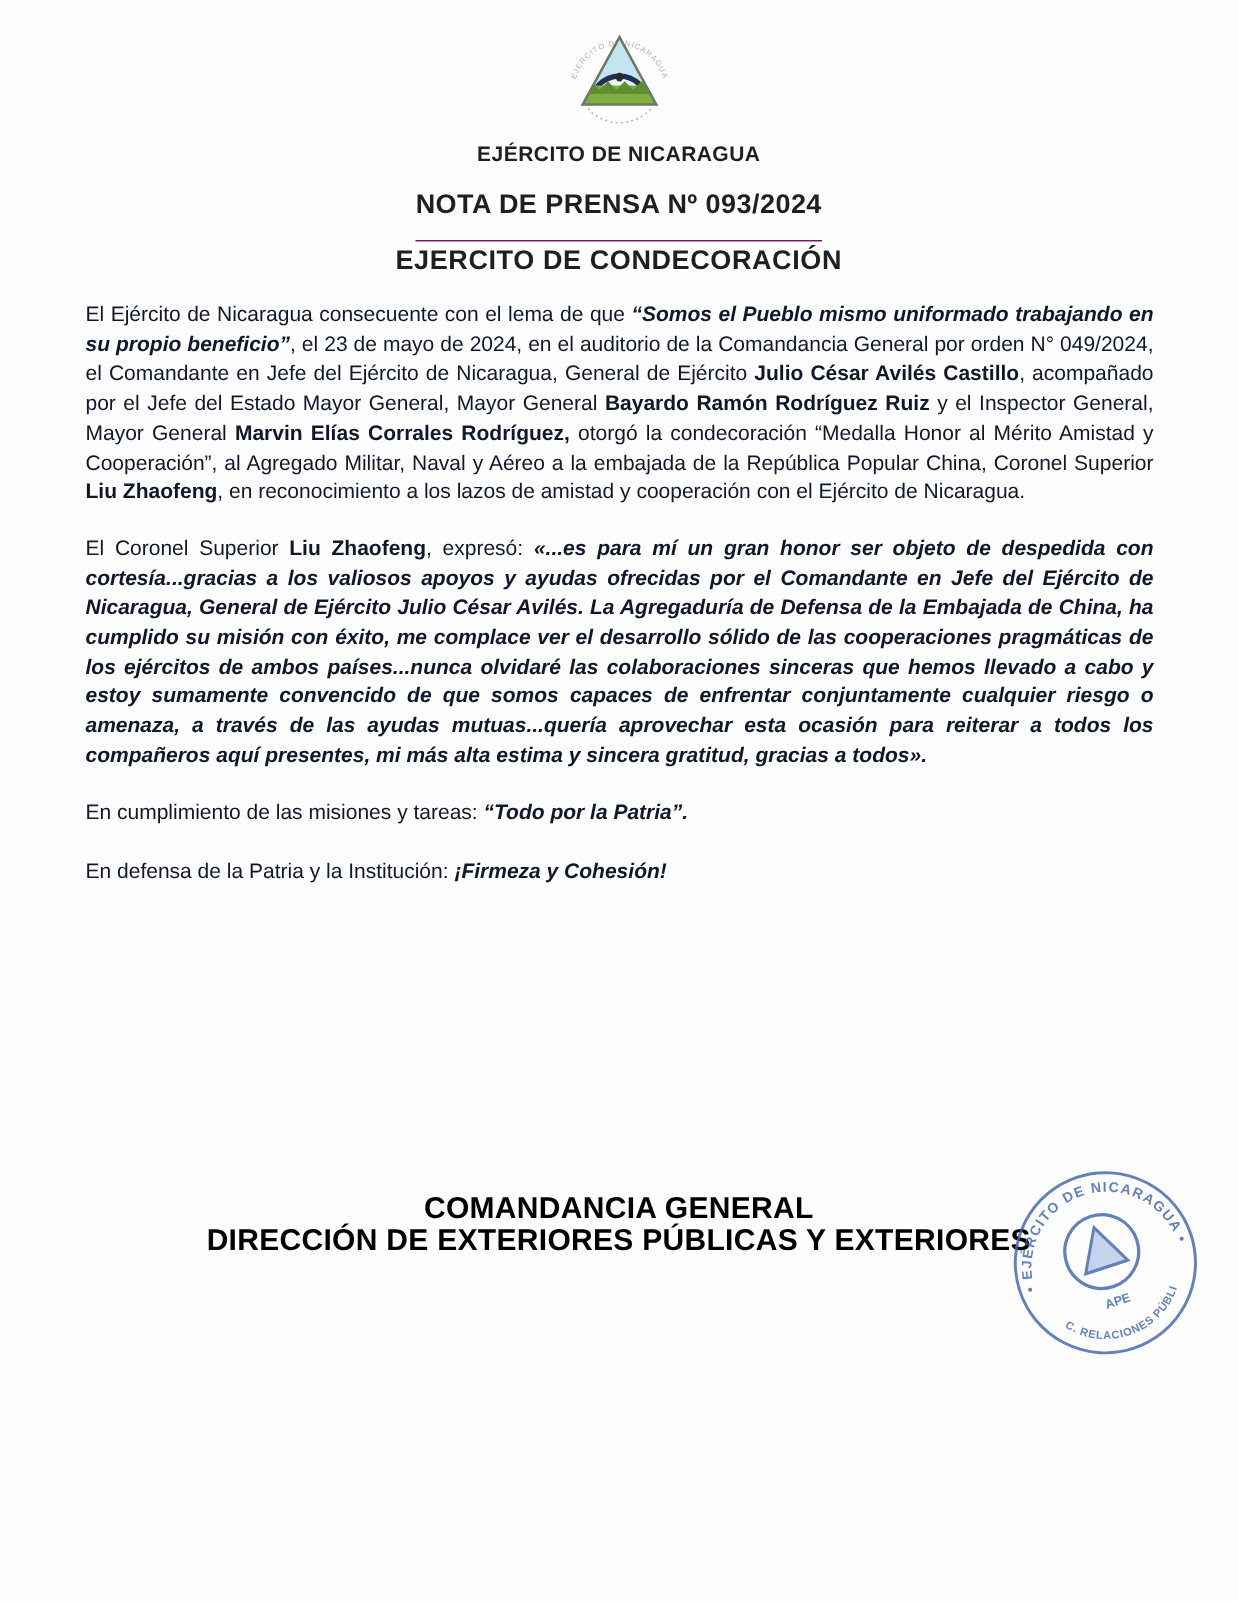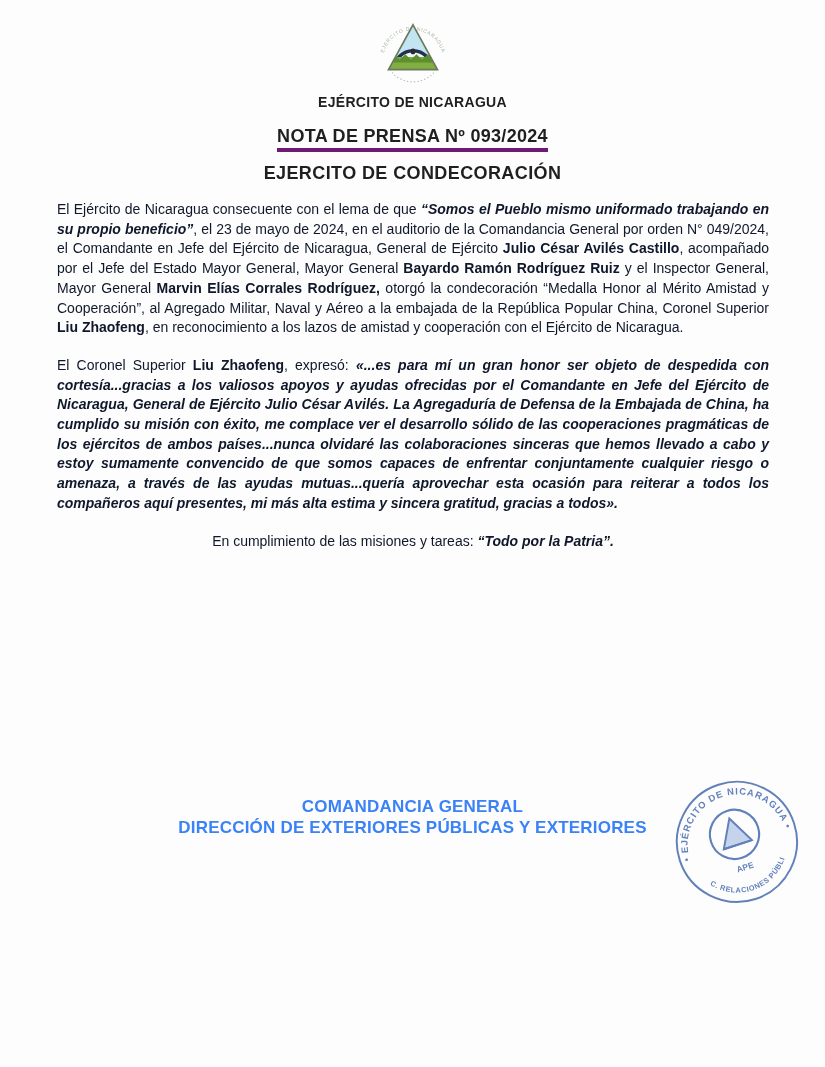--- a/index.html
+++ b/index.html
@@ -23,48 +23,48 @@
   }
   .logo-wrap svg { width: 88px; height: 84px; }
 
   
   .headings { text-align: center; }
   .h-org {
     font-size: 14px; font-weight: bold; color: #1f1f1f;
     letter-spacing: 0.3px; margin-top: 2px;
   }
   .h-nota { font-size: 18px; font-weight: bold; color: #1f1f1f; margin-top: 16px; letter-spacing: 0.3px; }
-  .h-nota .underline { border-bottom: 4px solid #701a75; padding-bottom: 2px; }
+  .h-nota .underline { border-bottom: 1px solid #701a75; padding-bottom: 14px; }
   .h-cer { font-size: 18px; font-weight: bold; color: #1f1f1f; margin-top: 16px; letter-spacing: 0.4px; }
 
   
   .doc-body {
     position: absolute;
     left: 57px; right: 56px; top: 200px;
   }
   .doc-body p {
     font-size: 14px;
     line-height: 19.7px;
     text-align: justify;
     margin-bottom: 18px;
     color: #0f172a;
   }
-  .doc-body p.tight { margin-bottom: 20px; text-align: center; }
+  .doc-body p.tight { margin-bottom: 20px; text-align: left; }
   .b  { font-weight: bold; }
   .bi { font-weight: bold; font-style: italic; }
 
   
   .footer {
     position: absolute;
     left: 0; right: 0; top: 796px;
     text-align: center;
     font-weight: bold;
-    font-size: 17px;
+    font-size: 20px;
     line-height: 21px;
-    color: #3b82f6;
+    color: #000000;
     letter-spacing: 0.2px;
   }
 
   
   .stamp {
     position: absolute;
     left: 672px; top: 778px;
     width: 128px; height: 122px;
     transform: rotate(-18deg);
     opacity: 0.82;
@@ -110,20 +110,21 @@
   </div>
 
   <div class="doc-body">
     <p><span>El Ejército de Nicaragua consecuente con el lema de que </span><span class="bi">“Somos el Pueblo mismo uniformado trabajando en su propio beneficio”</span><span>, el 23 de mayo de 2024, en el auditorio de la Comandancia General por orden N° 049/2024, el Comandante en Jefe del Ejército de Nicaragua, General de Ejército </span><span class="b">Julio César Avilés Castillo</span><span>, acompañado por el Jefe del Estado Mayor General, Mayor General </span><span class="b">Bayardo Ramón Rodríguez Ruiz</span><span> y el Inspector General, Mayor General </span><span class="b">Marvin Elías Corrales Rodríguez,</span><span> otorgó la condecoración “Medalla Honor al Mérito Amistad y Cooperación”, al Agregado Militar, Naval y Aéreo a la embajada de la República Popular China, Coronel Superior </span><span class="b">Liu Zhaofeng</span><span>, en reconocimiento a los lazos de amistad y cooperación con el Ejército de Nicaragua.</span></p>
 
     <p><span>El Coronel Superior </span><span class="b">Liu Zhaofeng</span><span>, expresó: </span><span class="bi">«...es para mí un gran honor ser objeto de despedida con cortesía...gracias a los valiosos apoyos y ayudas ofrecidas por el Comandante en Jefe del Ejército de Nicaragua, General de Ejército Julio César Avilés. La Agregaduría de Defensa de la Embajada de China, ha cumplido su misión con éxito, me complace ver el desarrollo sólido de las cooperaciones pragmáticas de los ejércitos de ambos países...nunca olvidaré las colaboraciones sinceras que hemos llevado a cabo y estoy sumamente convencido de que somos capaces de enfrentar conjuntamente cualquier riesgo o amenaza, a través de las ayudas mutuas...quería aprovechar esta ocasión para reiterar a todos los compañeros aquí presentes, mi más alta estima y sincera gratitud, gracias a todos».</span></p>
 
 
     <p class="tight"><span>En cumplimiento de las misiones y tareas: </span><span class="bi">“Todo por la Patria”.</span></p>
 
+    <p class="tight"><span>En defensa de la Patria y la Institución: </span><span class="bi">¡Firmeza y Cohesión!</span></p>
 
   </div>
 
   <div class="footer">
     <div>COMANDANCIA GENERAL</div>
     <div>DIRECCIÓN DE EXTERIORES PÚBLICAS Y EXTERIORES</div>
   </div>
 
   <div class="stamp">
     <svg viewBox="0 0 130 130">

